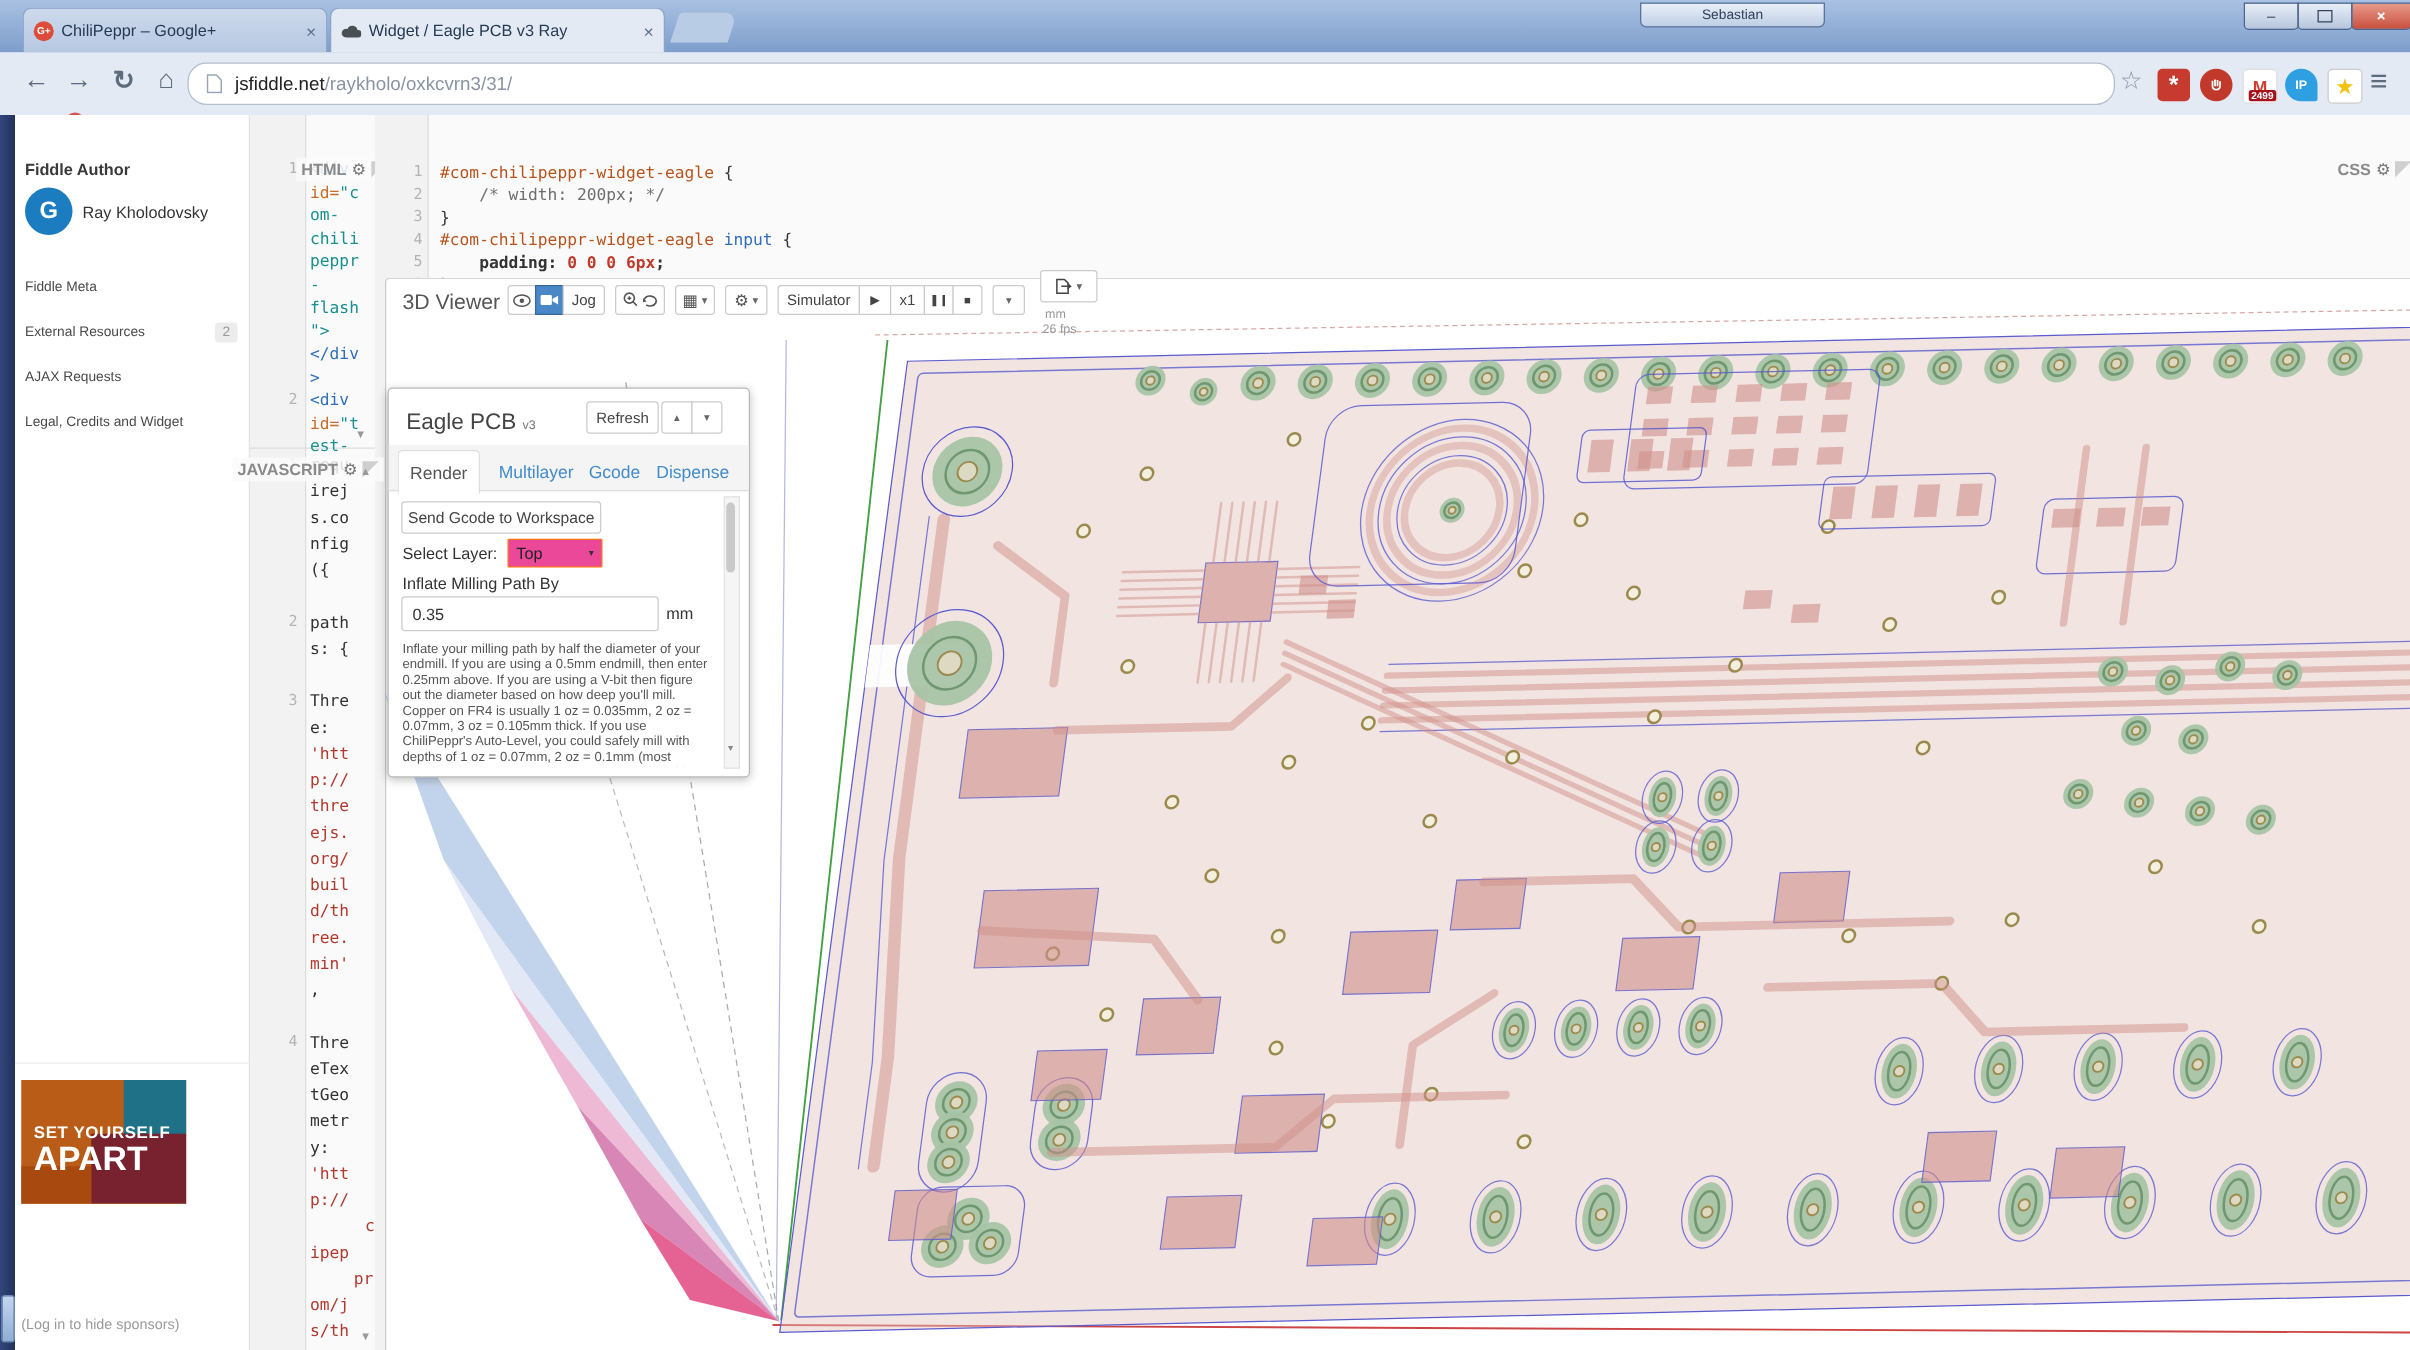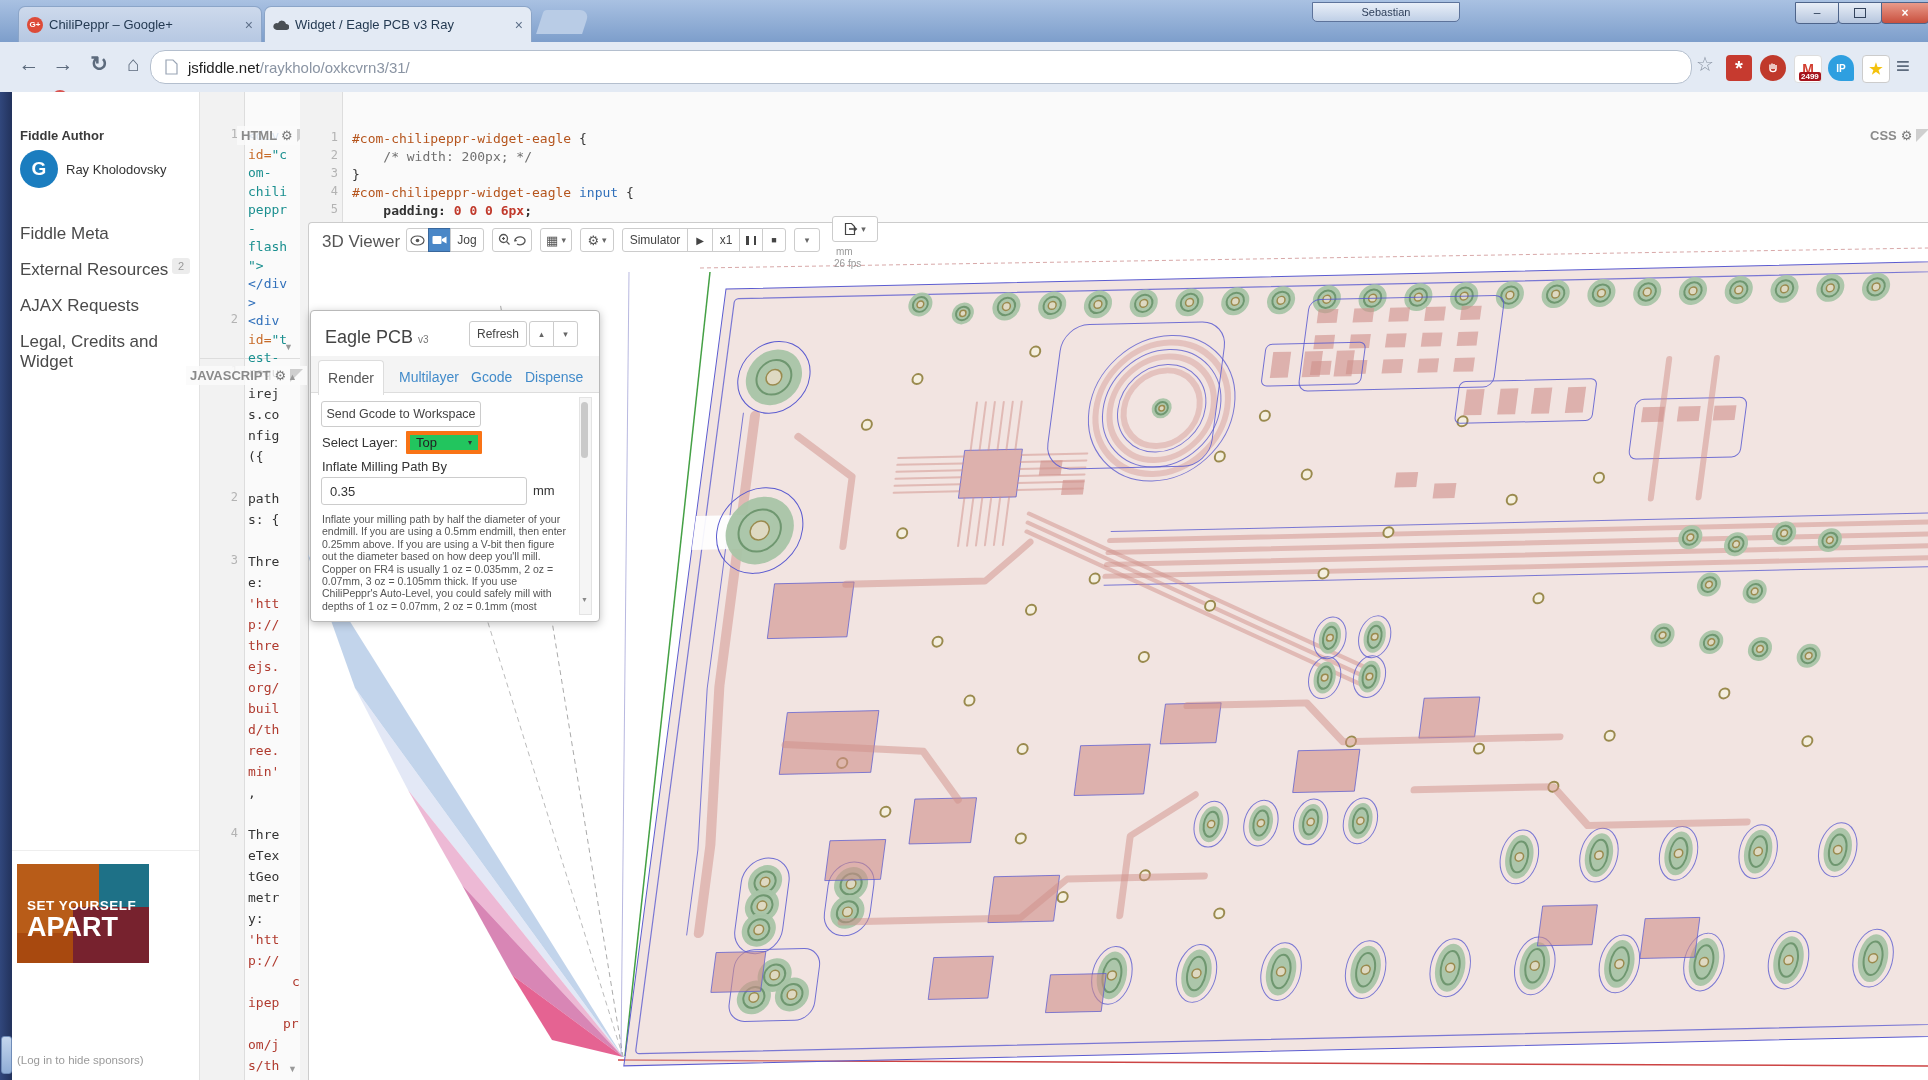--- a/index.html
+++ b/index.html
@@ -23,21 +23,21 @@
           border-radius:15px;display:flex;align-items:center;font-size:15px}
   .ext{top:55px;width:26px;height:26px;border-radius:4px;display:flex;align-items:center;justify-content:center;
        color:#fff;font-weight:bold}
   
   #jsfhead{left:0;top:92px;width:1928px;height:32px;background:#fff;border-bottom:1px solid #e4e4e4}
   .menu-item{top:96px;height:26px;display:flex;align-items:center;gap:6px;font-size:14px;color:#4a5560;cursor:pointer}
   
   #sidebar{left:12px;top:92px;width:188px;height:988px;background:#fff;border-right:1px solid #e2e2e2;box-sizing:border-box}
   #bluestrip{left:0;top:92px;width:12px;height:988px;background:linear-gradient(90deg,#31477c,#22325c)}
   .side-h{font-size:13px;font-weight:bold;color:#3a3a3a}
-  .side-i{font-size:17px;color:#4a4a4a}
+  .side-i{font-size:11px;color:#4a4a4a}
   
   #edcol{left:200px;top:92px;width:100px;height:988px;background:#fafafa}
   .gutbg{background:#f2f2f2;border-right:1px solid #ddd}
   .crow{position:absolute;left:48px;white-space:pre;font-family:"DejaVu Sans Mono",monospace;font-size:13px;line-height:17px}
   .cssrow{left:52px}
   .ln{position:absolute;left:0;width:38px;text-align:right;color:#b3b3b3;font-family:"DejaVu Sans Mono",monospace;font-size:12px}
   .tk-tag{color:#2f6fba}.tk-attr{color:#c76b29}.tk-str{color:#1a8f8f}.tk-plain{color:#333}
   .tk-sel{color:#b5541c}.tk-comment{color:#6f6f6f}.tk-num{color:#c0392b}.tk-kw{color:#2f6fba}
   .js .tk-str{color:#b03a2e}
   .edlabel{position:absolute;display:flex;align-items:center;gap:4px;background:rgba(250,250,250,.85);
@@ -768,21 +768,21 @@
       <span>Render</span>
     </div>
   <div class="etab" style="left:88px;top:58px"><span>Multilayer</span></div>
   <div class="etab" style="left:160px;top:58px"><span>Gcode</span></div>
   <div class="etab" style="left:214px;top:58px"><span>Dispense</span></div>
 
   <div class="abs btn" style="left:10px;top:90px;width:160px;height:26px;font-size:12.5px">
       <span>Send Gcode to Workspace</span>
     </div>
   <div class="abs" style="left:11px;top:124px;font-size:13px;color:#333">Select Layer:</div>
-  <div class="abs" style="left:95px;top:120px;width:76px;height:23px;border:4px solid #f97316;border-radius:1px;background:#22c55e;display:flex;align-items:center;justify-content:space-between;padding:0 6px;box-sizing:border-box;font-size:13px;color:#222">
+  <div class="abs" style="left:95px;top:120px;width:76px;height:23px;border:1px solid #f97316;border-radius:1px;background:#ec4899;display:flex;align-items:center;justify-content:space-between;padding:0 6px;box-sizing:border-box;font-size:13px;color:#222">
     <span>Top</span>
     <span style="font-size:8px;color:#333">▾</span>
   </div>
   <div class="abs" style="left:11px;top:148px;font-size:13px;color:#333">Inflate Milling Path By</div>
   <input class="abs" style="left: 10px; top: 166px; width: 196px; height: 26px; border: 1px solid rgb(204, 204, 204); border-radius: 3px; font-size: 13px; padding: 0px 0px 0px 8px; color: rgb(51, 51, 51); font-family: &quot;Liberation Sans&quot;, sans-serif;" value="0.35">
   <div class="abs" style="left:222px;top:172px;font-size:13px;color:#333">mm</div>
   <div class="abs helptext" style="left:11px;top:202px;width:244px;height:100px;overflow:hidden">Inflate your milling path by half the diameter of your endmill. If you are using a 0.5mm endmill, then enter 0.25mm above. If you are using a V-bit then figure out the diameter based on how deep you'll mill. Copper on FR4 is usually 1 oz = 0.035mm, 2 oz = 0.07mm, 3 oz = 0.105mm thick. If you use ChiliPeppr's Auto-Level, you could safely mill with depths of 1 oz = 0.07mm, 2 oz = 0.1mm (most popular), 3 oz = 0.15mm. That means a V-bit with a</div>
   <div class="abs" style="left:268px;top:86px;width:11px;height:216px;background:#f5f5f5;border:1px solid #e3e3e3">
     <div class="abs" style="left:1px;top:4px;width:7px;height:56px;background:#c9c9c9;border-radius:4px"></div>
     <div class="abs" style="left:1px;top:198px;font-size:7px;color:#888">▼</div>

